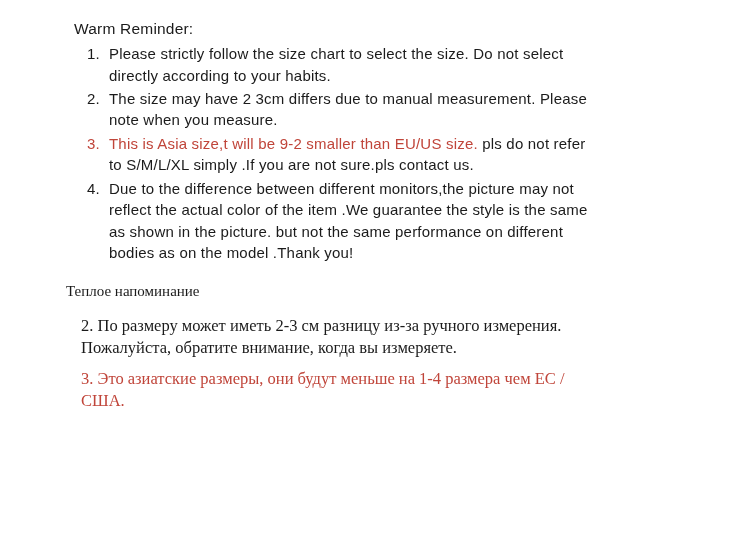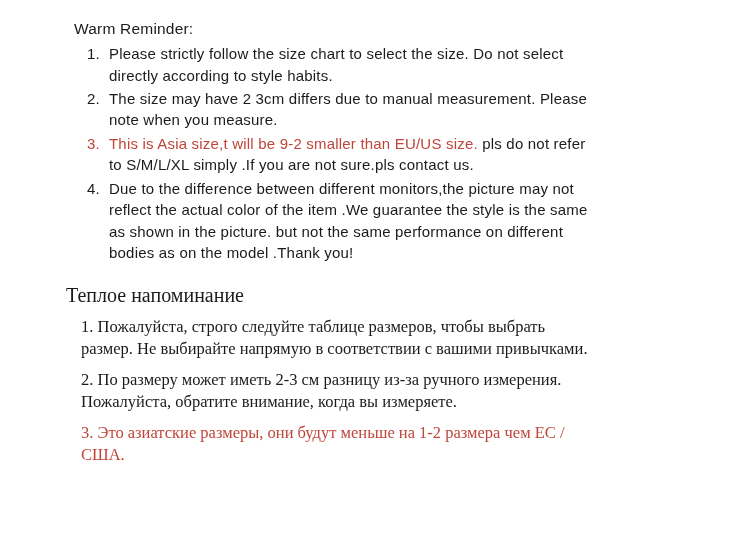--- a/index.html
+++ b/index.html
@@ -50,42 +50,42 @@
 
   
   .ru-section {
     box-sizing: border-box;
     padding: 16px 42px 0 66px;
     font-family: "Liberation Serif", "DejaVu Serif", serif;
     font-size: 16.5px;
     line-height: 1.33;
   }
   .ru-title {
-    font-size: 20px;
+    font-size: 15px;
     font-weight: normal;
-    margin: 0 0 8px 0;
+    margin: 0 0 14px 0;
   }
   .ru-section p {
     margin: 0 0 9px 15px;
   }
   .ru-red-line {
     display: block;
   }
 </style>
 </head>
 <body>
 
 <div class="page">
 
   <section class="en-section">
     <h1 class="en-title">Warm Reminder:</h1>
 
     <div class="en-item">
       <span class="en-num">1.</span>
-      <p class="en-text">Please strictly follow the size chart to select the size. Do not select directly according to style habits.</p>
+      <p class="en-text">Please strictly follow the size chart to select the size. Do not select directly according to your habits.</p>
     </div>
 
     <div class="en-item">
       <span class="en-num">2.</span>
       <p class="en-text">The size may have 2 3cm differs due to manual measurement. Please note when you measure.</p>
     </div>
 
     <div class="en-item">
       <span class="en-num red">3.</span>
       <p class="en-text">
@@ -96,23 +96,22 @@
 
     <div class="en-item">
       <span class="en-num">4.</span>
       <p class="en-text">Due to the difference between different monitors,the picture may not reflect the actual color of the item .We guarantee the style is the same as shown in the picture. but not the same performance on different bodies as on the model .Thank you!</p>
     </div>
   </section>
 
   <section class="ru-section">
     <h2 class="ru-title">Теплое напоминание</h2>
 
-    <p>1. Пожалуйста, строго следуйте таблице размеров, чтобы выбрать размер. Не выбирайте напрямую в соответствии с вашими привычками.</p>
 
     <p>2. По размеру может иметь 2-3 см разницу из-за ручного измерения. Пожалуйста, обратите внимание, когда вы измеряете.</p>
 
     <p>
-      <span class="red ru-red-line">3. Это азиатские размеры, они будут меньше на 1-2 размера чем ЕС / США.</span>
+      <span class="red ru-red-line">3. Это азиатские размеры, они будут меньше на 1-4 размера чем ЕС / США.</span>
     </p>
 
   </section>
 
 </div>
 
 </body></html>

